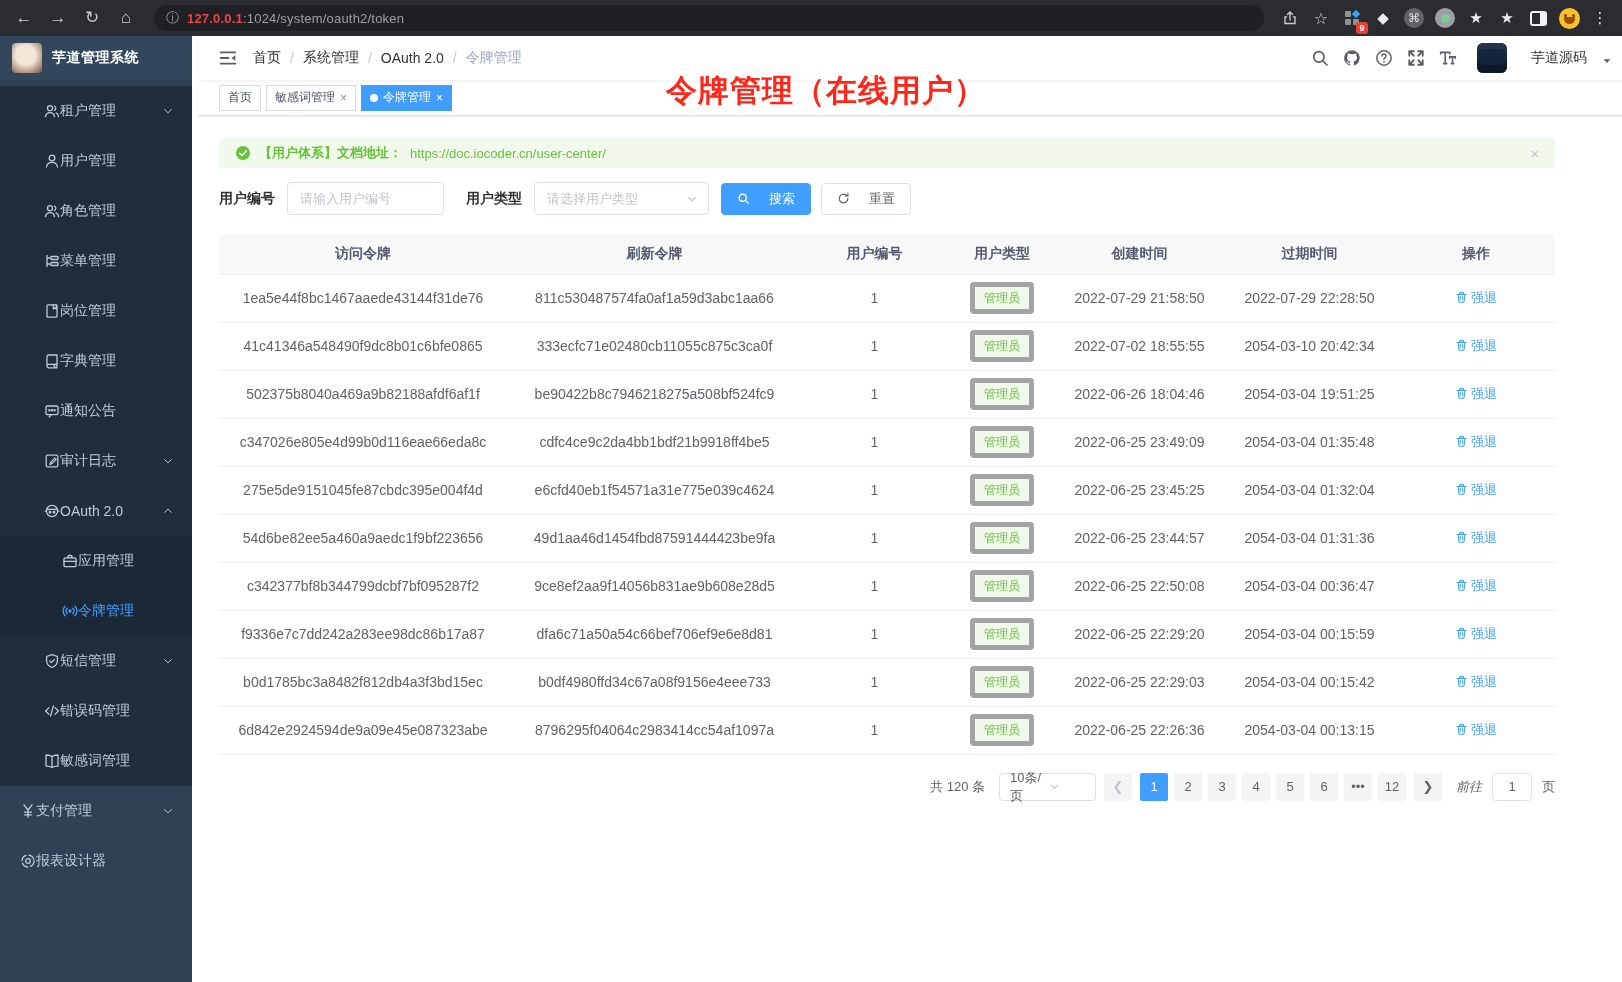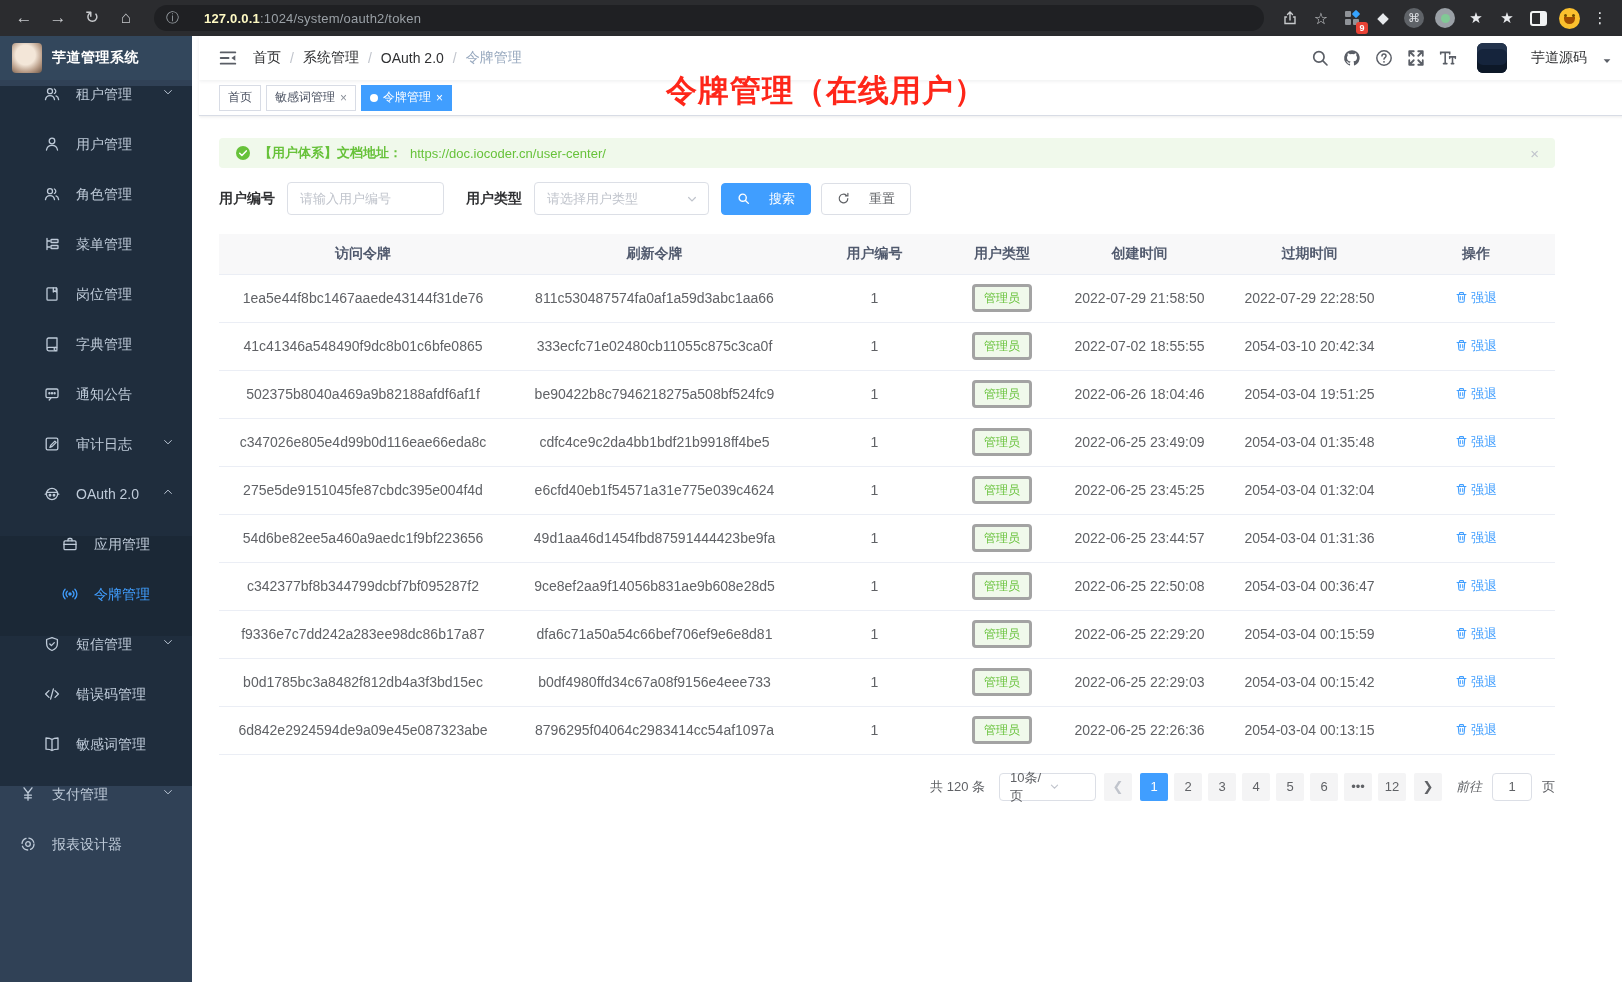--- a/index.html
+++ b/index.html
@@ -9,21 +9,21 @@
 
   
   .chrome-bar { position:absolute; left:0; top:0; width:1622px; height:36px;
     background:#2b2c2f; display:flex; align-items:center; padding:0 10px; gap:6px; }
   .chrome-btn { color:#c7c9cc; font-size:17px; width:28px; height:28px; line-height:28px;
     text-align:center; border-radius:50%; flex:0 0 auto; }
   .url-pill { flex:1 1 auto; height:26px; background:#1f2023; border-radius:13px;
     display:flex; align-items:center; padding:0 12px; gap:8px; margin:0 8px; }
   .url-pill .info-icon { color:#9aa0a6; font-size:13px; }
   .url-text { font-size:13px; color:#9aa0a6; letter-spacing:.2px; }
-  .url-text b { color:#fef9c3; font-weight:700;margin-left:17px; }
+  .url-text b { color:#ef4444; font-weight:700; }
   .chrome-right { display:flex; align-items:center; gap:7px; flex:0 0 auto; }
   .chrome-right .ci { width:24px; height:24px; display:flex; align-items:center;
     justify-content:center; position:relative; font-size:15px; color:#e8eaed; }
   .ci svg { stroke:#c7c9cc; }
   .ext-grid { width:15px; height:15px; position:relative; }
   .ext-grid i { position:absolute; width:6px; height:6px; background:#8f9398; border-radius:1px; }
   .ext-grid i:nth-child(1){left:0;top:0}
   .ext-grid i:nth-child(2){left:0;top:8px}
   .ext-grid i:nth-child(3){left:8px;top:8px}
   .ext-grid .gem-sq { left:8px; top:0; background:#35a3ff; transform:rotate(45deg); }
@@ -49,21 +49,21 @@
 
   
   .sidebar { position:absolute; left:0; top:36px; width:192px; height:946px;
     background:#304156; overflow:hidden; }
   .logo-row { height:44px; background:#33475c; display:flex; align-items:center;
     padding:0 12px; gap:10px; }
   .logo-img { width:30px; height:30px; border-radius:4px;
     background:radial-gradient(circle at 45% 40%, #f3e6d8 0 40%, #b79b86 70%, #6c5646 100%); }
   .logo-title { color:#fff; font-size:14px; font-weight:700; letter-spacing:.5px; }
   .menu { padding-top:6px; }
-  .mi { height:50px; display:flex; gap:16px; color:#bfcbd9;
+  .mi { height:50px; display:flex; align-items:center; gap:0; color:#bfcbd9;
     font-size:14px; cursor:pointer; position:relative; }
   .mi.lvl0 { padding-left:20px; background:#304156; }
   .mi.lvl1 { padding-left:44px; background:#1f2d3d; }
   .mi.lvl2 { padding-left:62px; background:#1b2836; }
   .mi.active { color:#409eff; }
   .mi .micon { width:16px; height:16px; flex:0 0 auto; display:flex; }
   .mi .arrow { position:absolute; right:18px; width:12px; height:12px; display:flex; }
   .mi .arrow.up { transform:rotate(180deg); }
   .mi svg { width:100%; height:100%; }
 
@@ -115,21 +115,21 @@
     gap:19px; padding:0 15px; cursor:pointer; border:1px solid #dcdfe6; background:#fff; color:#606266; }
   .btn svg { width:13px; height:13px; }
   .btn.primary { background:#409eff; border-color:#409eff; color:#fff; }
   .btn + .btn { margin-left:10px; }
 
   table.grid { margin-top:19px; width:1336px; border-collapse:collapse; table-layout:fixed; }
   table.grid th { background:#f8f8f9; height:40px; font-size:14px; color:#515a6e;
     font-weight:700; border-bottom:1px solid #ebeef5; text-align:center; }
   table.grid td { height:48px; font-size:14px; color:#606266; text-align:center;
     border-bottom:1px solid #ebeef5; white-space:nowrap; overflow:hidden; }
-  .tagchip { display:inline-block; background:#f0f9eb; border:3px solid #a3a3a3; color:#67c23a;
+  .tagchip { display:inline-block; background:#f0f9eb; border:5px solid #a3a3a3; color:#67c23a;
     font-size:12px; line-height:22px; padding:0 9px; border-radius:4px; }
   .kick { color:#409eff; font-size:13px; cursor:pointer; display:inline-flex; align-items:center; gap:3px;text-align:right; }
   .kick svg { width:13px; height:13px; }
 
   .pager { width:1336px; margin-top:18px; display:flex; align-items:center;
     justify-content:flex-end; gap:8px; font-size:13px; color:#606266; }
   .ptotal { margin-right:6px; }
   .psize { width:97px; height:28px; border:1px solid #dcdfe6; border-radius:4px; display:flex;
     align-items:center; padding:0 8px 0 10px; cursor:pointer; }
   .psize span { flex:1; color:#606266; font-size:13px; }

